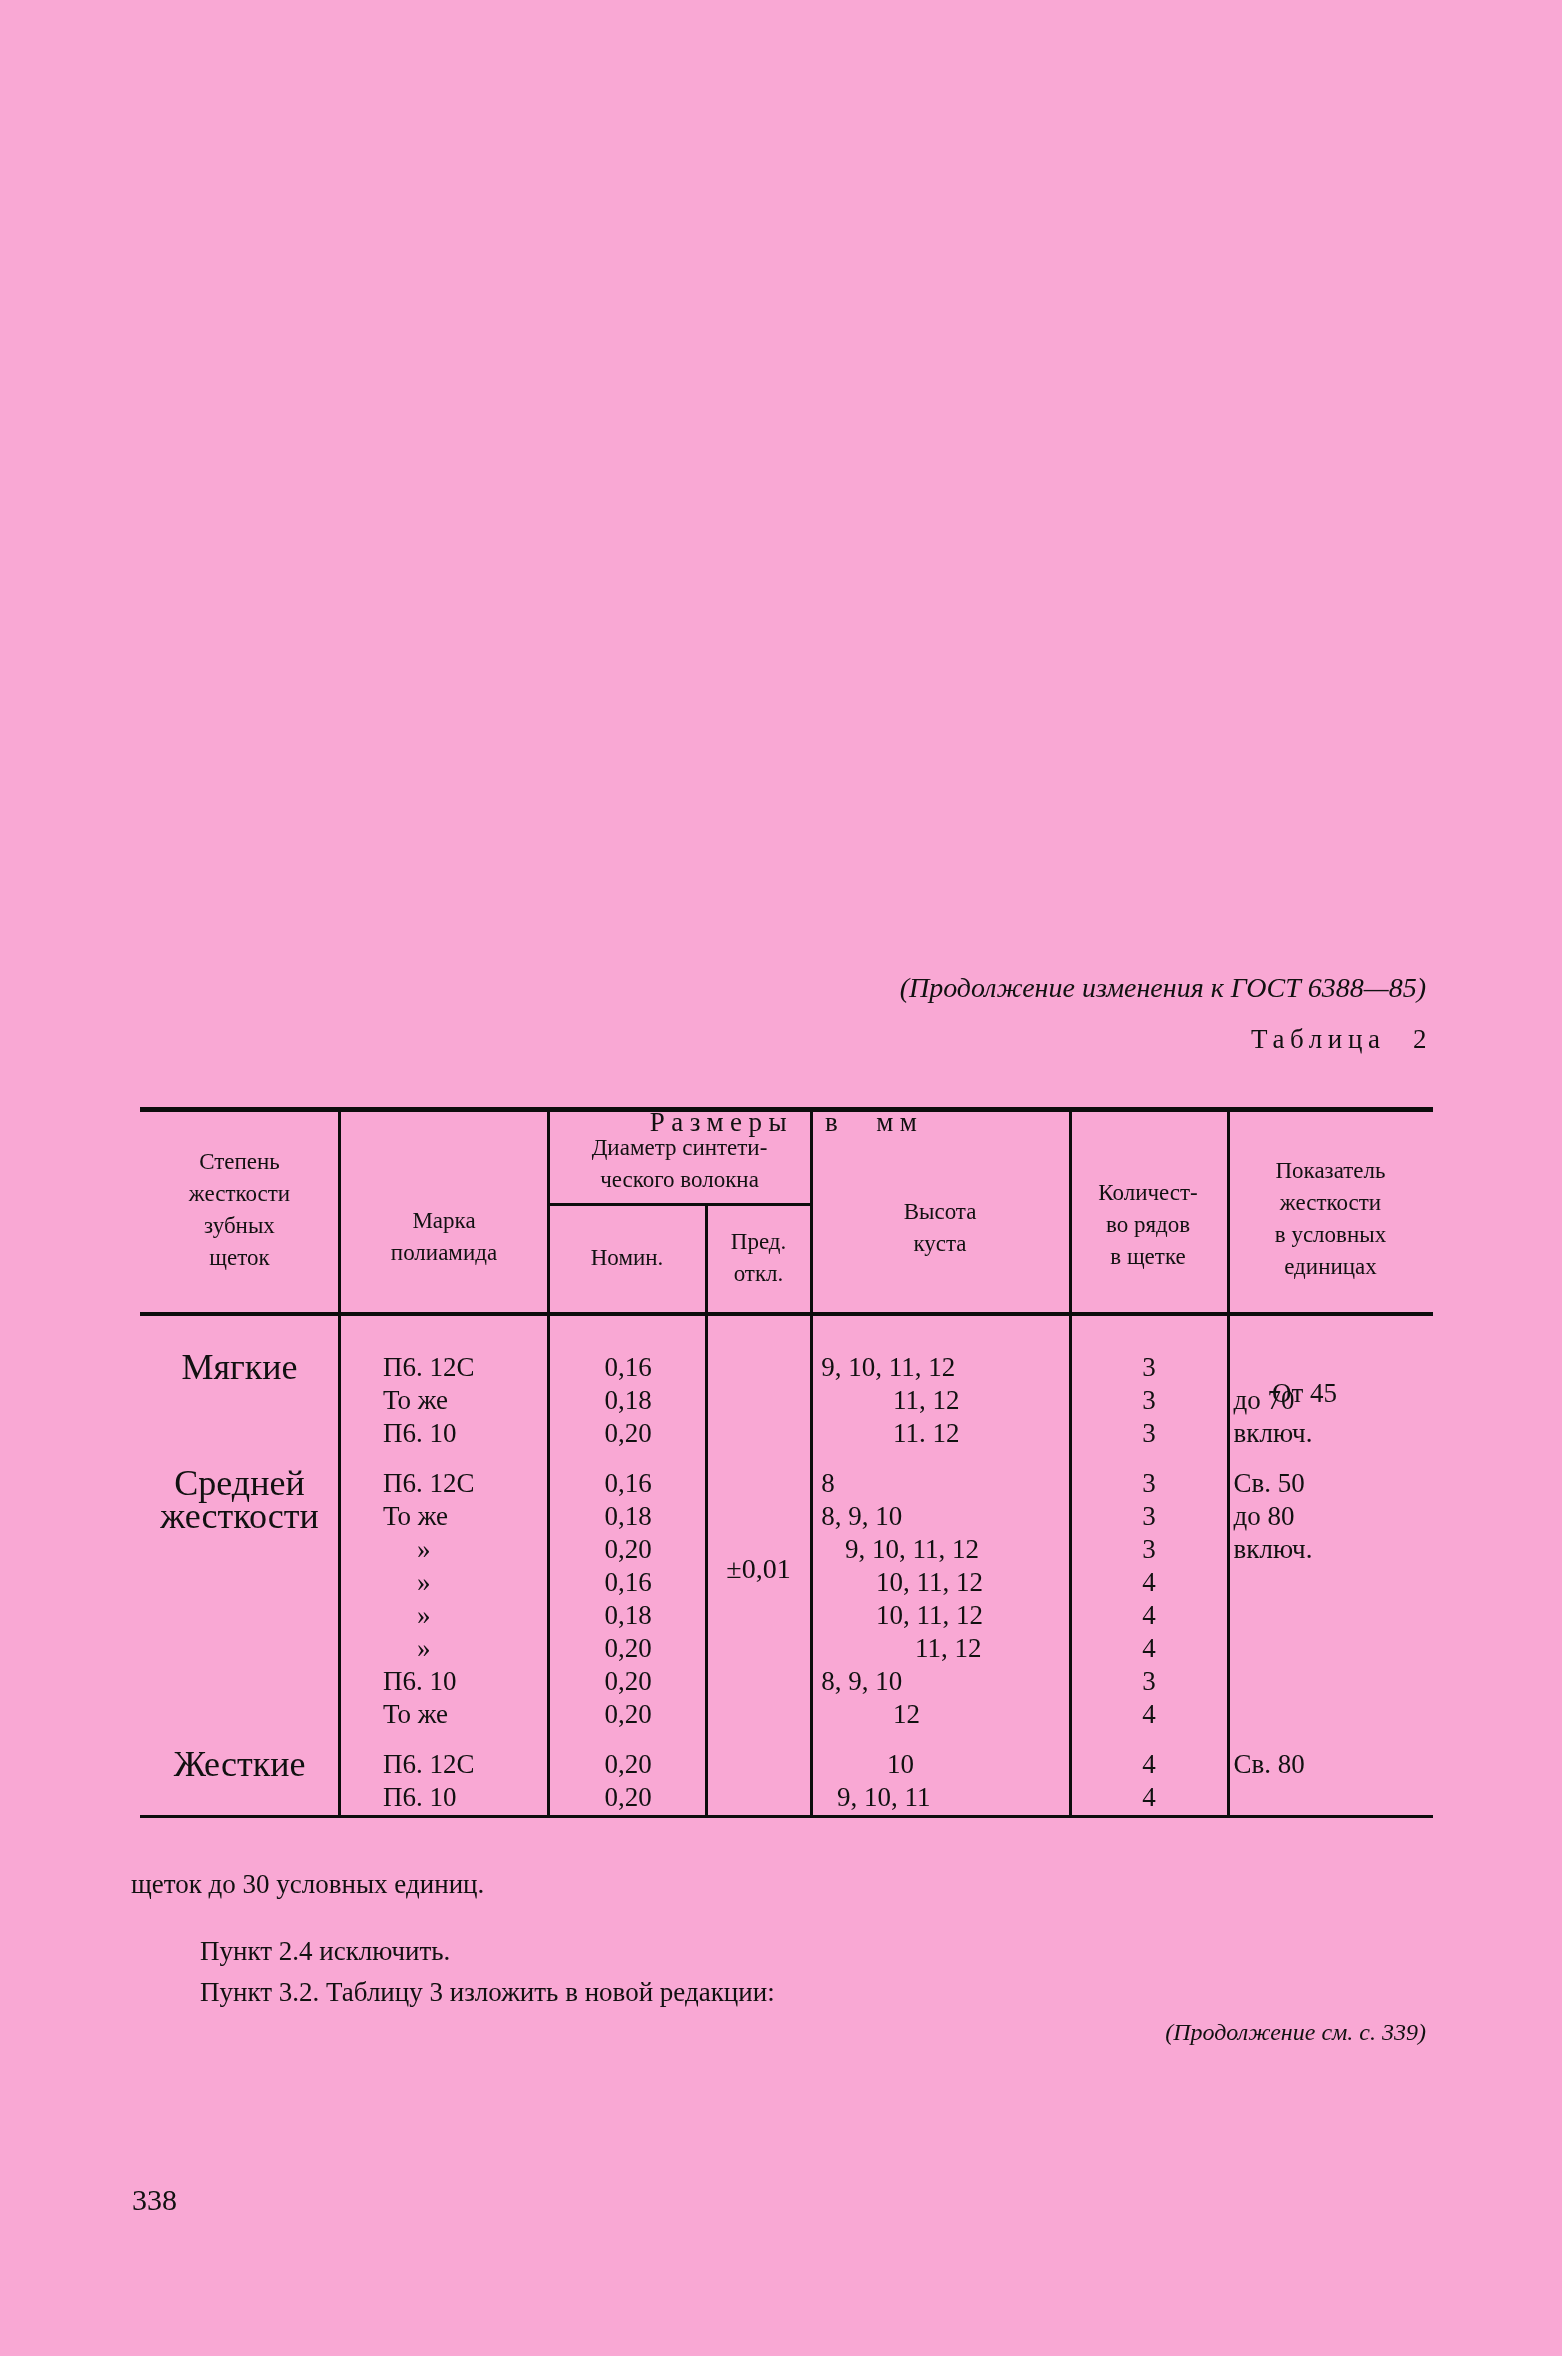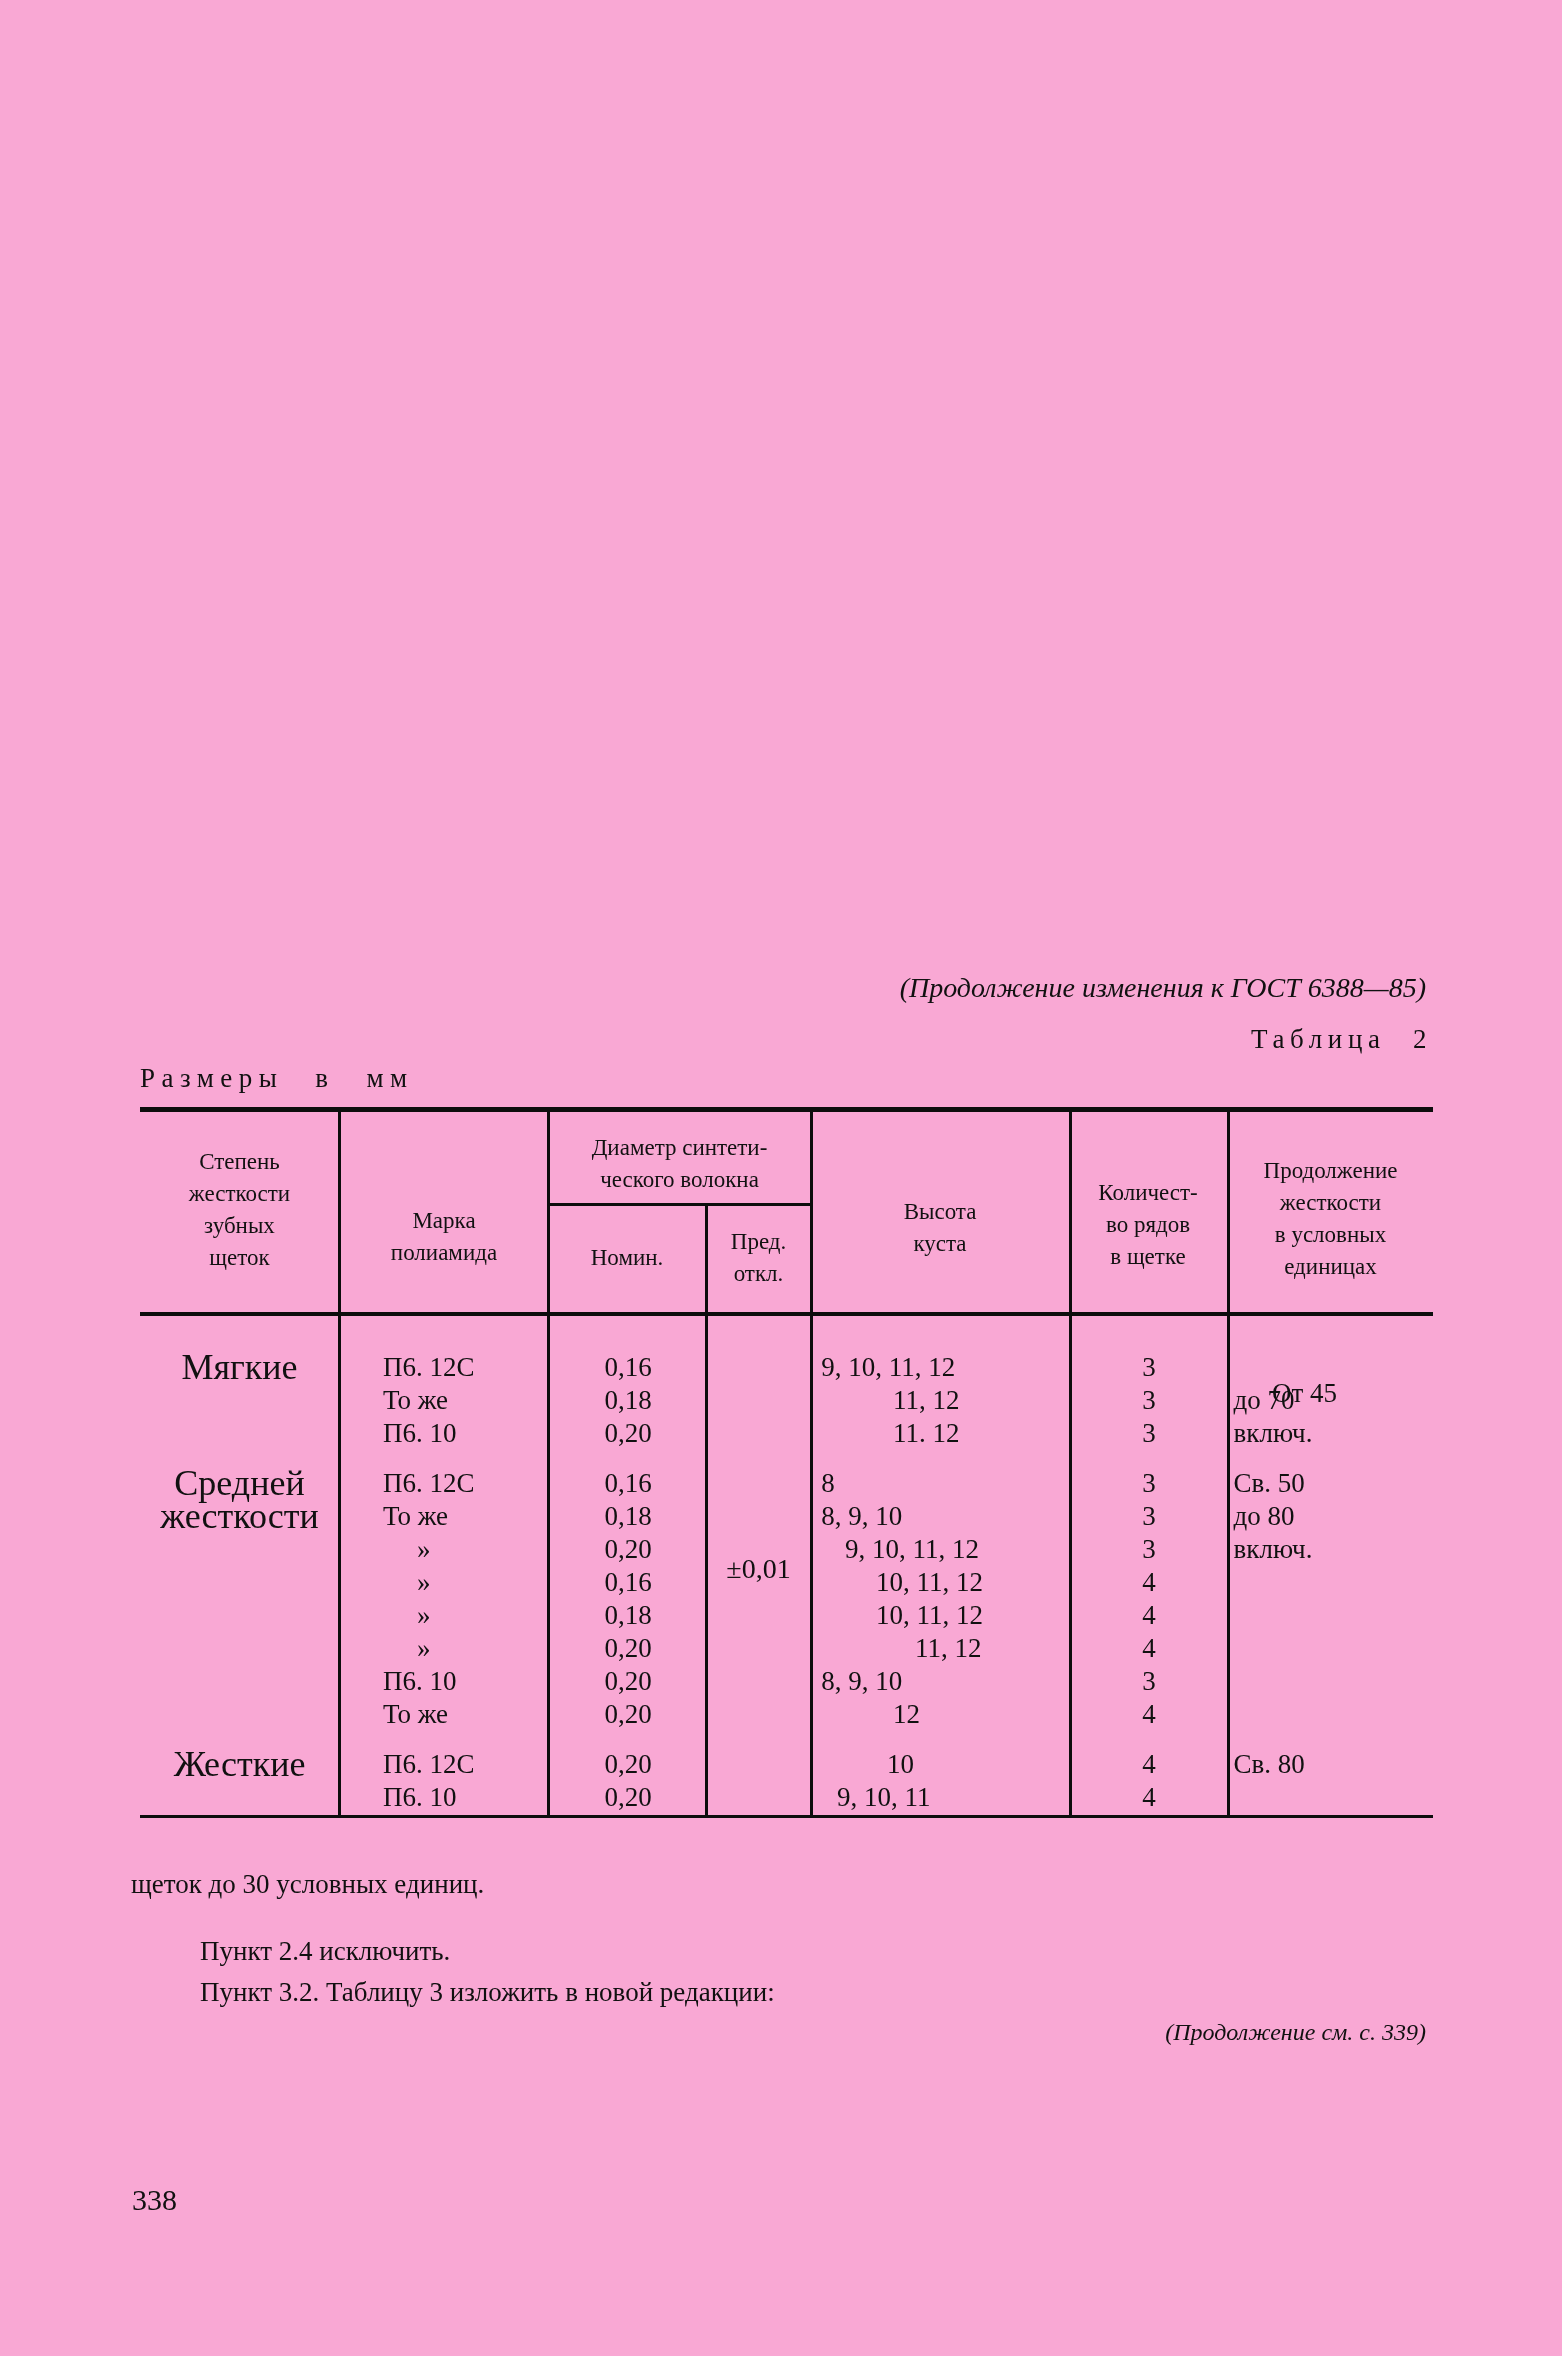--- a/index.html
+++ b/index.html
@@ -5,21 +5,21 @@
   html,body{margin:0;padding:0;}
   body{width:1562px;height:2357px;background:#f2f2ee;}
   .page{position:relative;width:1562px;height:2357px;background:#f9a8d4;color:#111;
         font-family:"Liberation Serif","DejaVu Serif",serif;overflow:hidden;}
   .abs{position:absolute;}
   
   .h-cont{left:140px;top:971px;width:1286px;text-align:right;font-style:italic;
           font-size:28px;line-height:34px;}
   .h-tab{left:140px;top:1024px;width:1292px;text-align:right;font-size:27px;
          letter-spacing:5.6px;word-spacing:15px;}
-  .h-units{left:140px;top:1063px;width:1293px;text-align:left;font-size:27px;
+  .h-units{left:140px;top:1107px;width:1293px;text-align:center;font-size:27px;
            letter-spacing:6.5px;word-spacing:18.6px;}
   
   .gtable{left:140px;top:1107px;width:1293px;height:711px;}
   .rule{position:absolute;left:0;width:1293px;background:#0d0d0d;}
   .rule-top{top:0;height:4.7px;}
   .rule-mid{top:205px;height:3.7px;}
   .rule-bottom{top:708px;height:2.8px;}
   .vline{position:absolute;width:2.8px;background:#0d0d0d;top:0;height:708px;}
   .subrule{position:absolute;left:408px;top:96px;width:263px;height:2.8px;background:#0d0d0d;}
   
@@ -103,21 +103,21 @@
     <div class="hcell hc5">
       <div>Высота</div>
       <div>куста</div>
     </div>
     <div class="hcell hc6">
       <div>Количест-</div>
       <div>во рядов</div>
       <div>в щетке</div>
     </div>
     <div class="hcell hc7">
-      <div>Продолжение</div>
+      <div>Показатель</div>
       <div>жесткости</div>
       <div>в условных</div>
       <div>единицах</div>
     </div>
 
     <div class="tol">±0,01</div>
 
     <div class="grp grp1">
       <div class="grp-label">
         <div>Мягкие</div>

